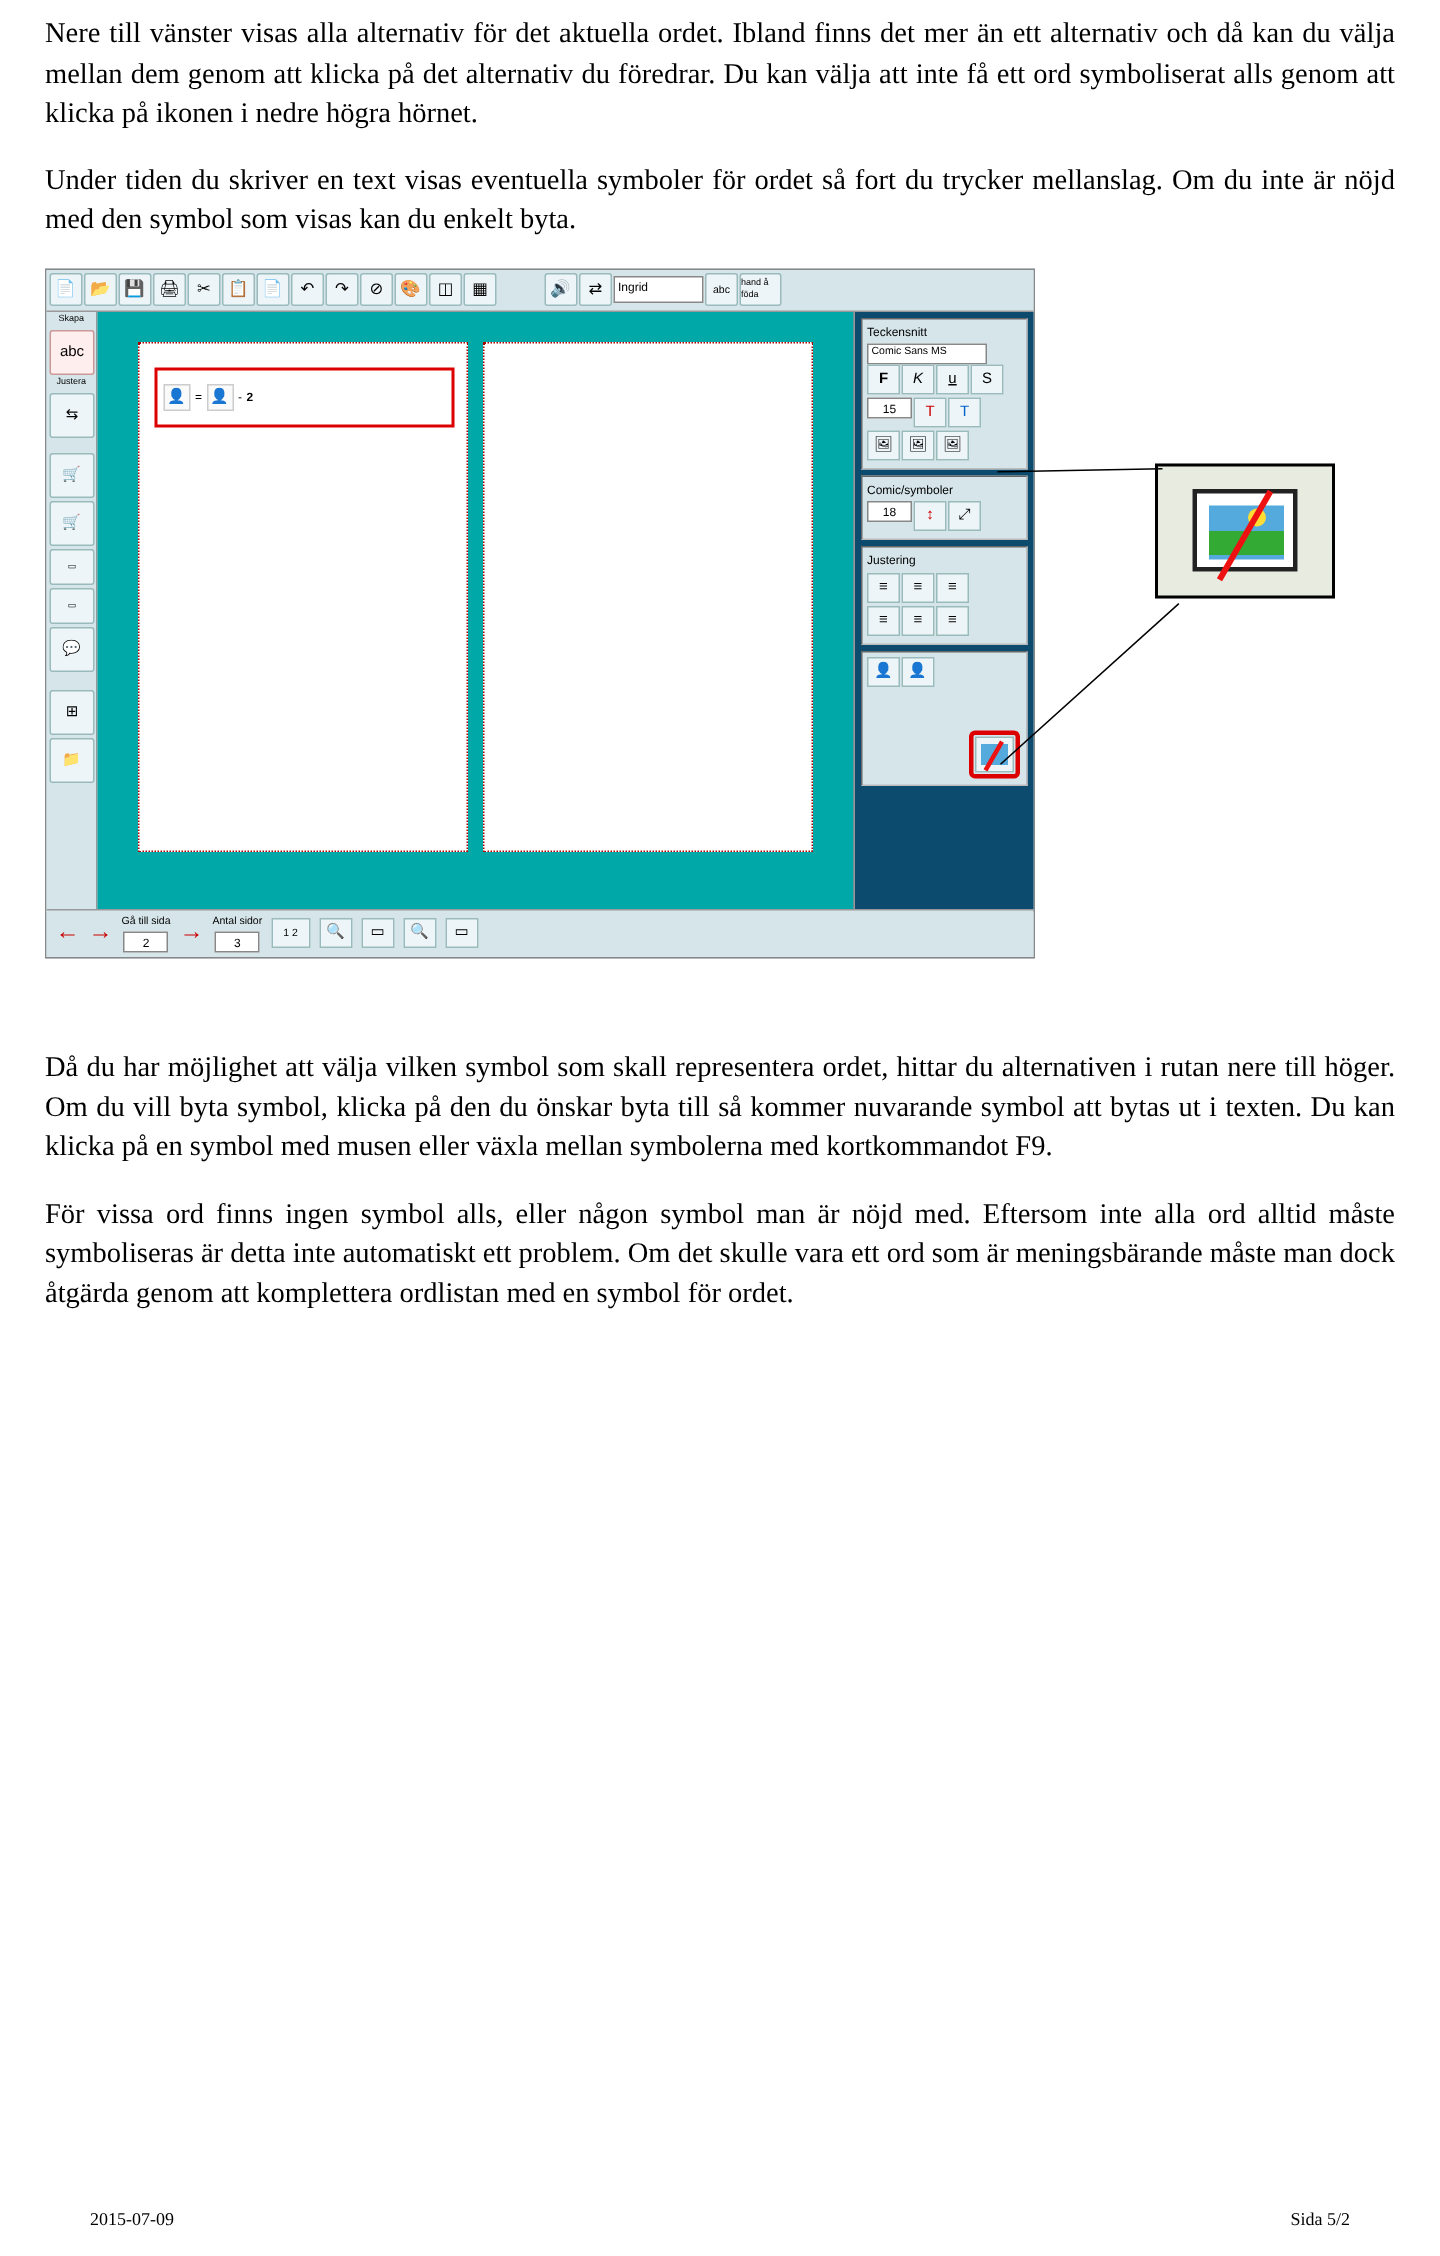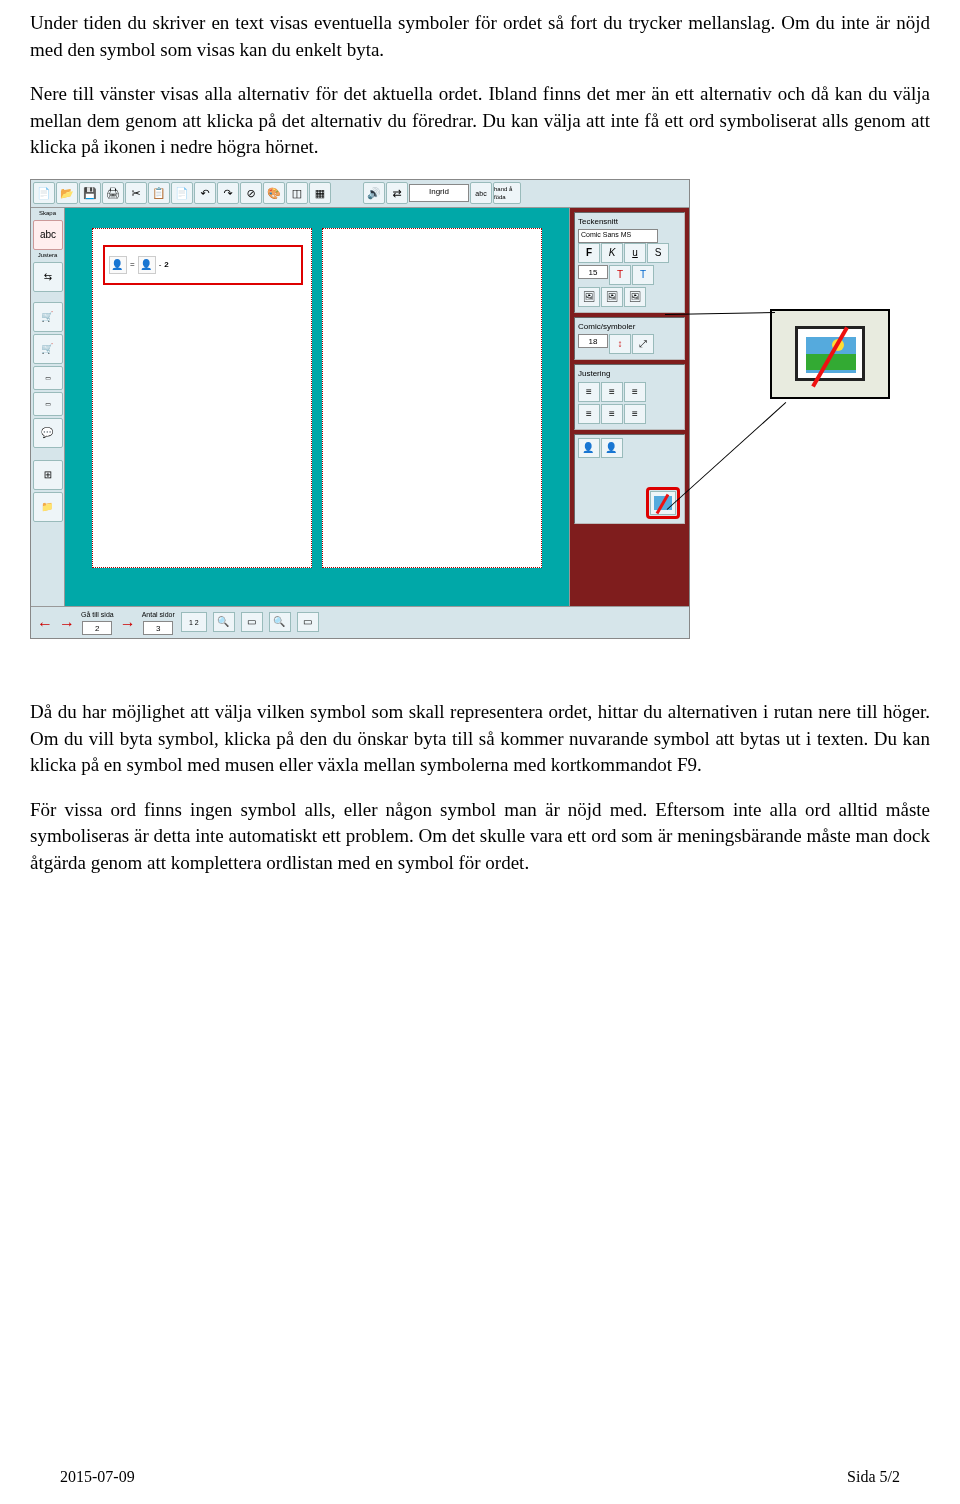--- a/index.html
+++ b/index.html
@@ -35,21 +35,21 @@
     display: flex; align-items: center; gap: 1px;
     padding: 2px;
   }
   .tb-btn {
     width: 22px; height: 22px;
     background: #eef5f8;
     border: 1px solid #9bb; border-radius: 2px;
     display: flex; align-items: center; justify-content: center;
     font-size: 11px;
   }
-  .tb-drop { width: 60px; height: 18px; background:#fff; border:1px solid #888; font-size:8px; padding:1px 17px;text-align:center; }
+  .tb-drop { width: 60px; height: 18px; background:#fff; border:1px solid #888; font-size:8px; padding:1px 2px; }
   .app-body { display:flex; height: 400px; }
   .left-sidebar {
     width: 34px; background: #d6e5ea;
     border-right:1px solid #999;
     display:flex; flex-direction:column; gap:2px; padding:2px;
   }
   .side-btn { width:30px; height:30px; background:#eef5f8; border:1px solid #9bb; border-radius:2px; display:flex;align-items:center;justify-content:center;font-size:10px; position:relative;}
   .side-label { font-size:6px; line-height:6px; text-align:center; margin-bottom:2px;}
   .side-btn.abc { background:#fee; border-color:#c99;}
   .canvas-area {
@@ -63,21 +63,21 @@
     position:relative;
   }
   .page-content {
     position:absolute; top:16px; left:10px; width:200px; height:40px;
     border:2px solid #d00;
     display:flex; align-items:center; justify-content:flex-start;
     padding: 4px; gap:3px;
   }
   .sym { width:18px; height:18px; border:1px solid #ccc; background:#fafafa; display:flex;align-items:center;justify-content:center;font-size:10px;}
   .right-panel {
-    width: 120px; background:#7f1d1d;
+    width: 120px; background:#0c4a6e;
     border-left:1px solid #999;
     padding:4px;
   }
   .rp-group { border:1px inset #bbb; margin-bottom:4px; padding:3px; background:#d6e5ea;}
   .rp-title { font-size:8px; margin-bottom:2px;}
   .rp-row { display:flex; gap:1px; flex-wrap:wrap; margin-bottom:2px;}
   .rp-btn { width:22px; height:20px; background:#eef5f8; border:1px solid #9bb; display:flex;align-items:center;justify-content:center;font-size:10px;}
   .rp-drop { width:80px; height:14px; background:#fff; border:1px solid #888; font-size:7px; padding:0 2px;}
   .rp-num { width:30px; height:14px; background:#fff; border:1px solid #888; text-align:center;font-size:8px;line-height:14px;}
   .highlight-box { border:3px solid #d00; border-radius:4px; padding:1px; display:inline-block;}
@@ -102,31 +102,31 @@
     width: 70px; height: 55px;
     border:3px solid #222; background:#fff;
     position:relative;
     display:flex;align-items:center;justify-content:center;
   }
   .mini-pic{position:absolute;top:8px;left:8px;width:50px;height:36px;background:#5ad;}
   .mini-sun{position:absolute;top:10px;left:34px;width:12px;height:12px;background:#fd3;border-radius:50%;}
   .mini-land{position:absolute;bottom:8px;left:8px;width:50px;height:16px;background:#3a3;}
   .mini-slash{position:absolute;top:-6px;left:30px;width:4px;height:68px;background:#e11;transform:rotate(30deg);}
   .line1 { position:absolute; border-top:1px solid #000; transform-origin: left center; }
-  .footer { position:absolute; bottom:12px; left:30px; right:30px; display:flex; justify-content:space-between; font-size:16px; }
+  .footer { position:absolute; bottom:12px; left:30px; right:30px; display:flex; justify-content:space-between; font-size:12px; }
   .page-wrap { position:relative; min-height:1490px; }
 </style>
 </head>
 <body>
 
 <div class="page-wrap">
 
 
+<p>Nere till vänster visas alla alternativ för det aktuella ordet. Ibland finns det mer än ett alternativ och då kan du välja mellan dem genom att klicka på det alternativ du föredrar. Du kan välja att inte få ett ord symboliserat alls genom att klicka på ikonen i nedre högra hörnet.</p>
 <p>Under tiden du skriver en text visas eventuella symboler för ordet så fort du trycker mellanslag. Om du inte är nöjd med den symbol som visas kan du enkelt byta.</p>
-<p>Nere till vänster visas alla alternativ för det aktuella ordet. Ibland finns det mer än ett alternativ och då kan du välja mellan dem genom att klicka på det alternativ du föredrar. Du kan välja att inte få ett ord symboliserat alls genom att klicka på ikonen i nedre högra hörnet.</p>
 
 <div class="screenshot-wrap">
 
   <div class="app">
 
     <div class="app-toolbar">
       <div class="tb-btn">📄</div>
       <div class="tb-btn">📂</div>
       <div class="tb-btn">💾</div>
       <div class="tb-btn">🖨</div>

